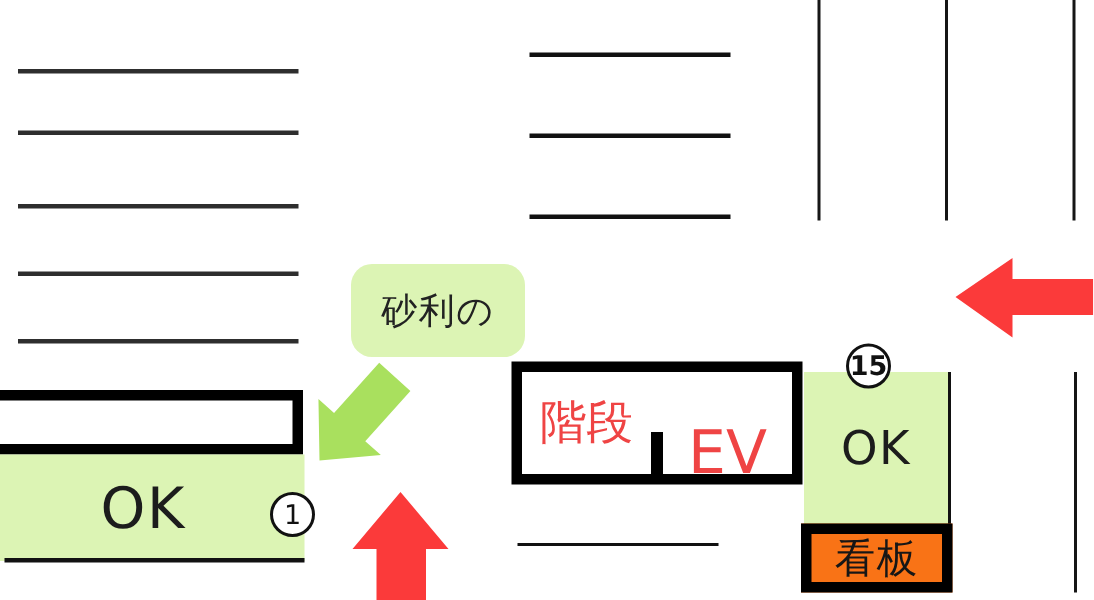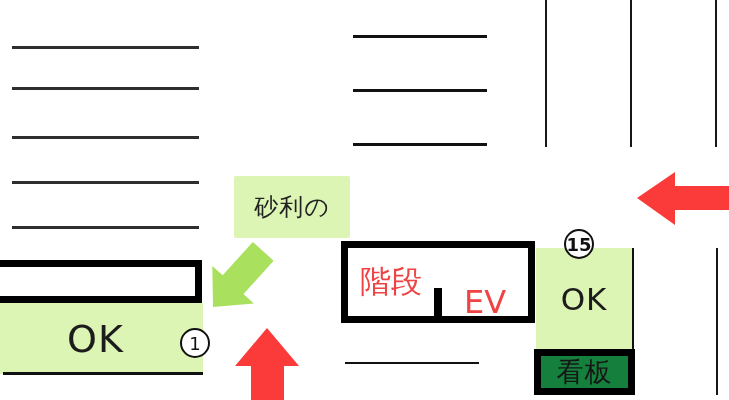--- a/index.html
+++ b/index.html
@@ -9,21 +9,21 @@
     font-family:"DejaVu Sans","Liberation Sans",sans-serif;
     color:#1c1c1c;
   }
   
   .hline { position:absolute; background:#2e2e2e; height:3px; }
   .hline.mid { background:#111; }
   .vline { position:absolute; background:#161616; width:2px; }
   
   .bubble {
     position:absolute; left:234px; top:176px; width:116px; height:62px;
-    background:#dcf4b4; border-radius:2px;
+    background:#dcf4b4; border-radius:14px;
     display:flex; flex-direction:column; align-items:center; justify-content:center;
     font-size:24px; line-height:1.18; color:#222; letter-spacing:1px;
   }
   
   .white-box {
     position:absolute; left:-8px; top:260px; width:210px; height:43px;
     background:#ffffff; border:7px solid #000; box-sizing:border-box;
   }
   
   .ok-left {
@@ -49,25 +49,25 @@
   
   .building {
     position:absolute; left:341px; top:241px; width:194px; height:82px;
     border:7px solid #000; box-sizing:border-box; background:#fff;
     display:flex;
   }
   .building .cell {
     flex:1 1 50%; display:flex; align-items:center; justify-content:center;
     font-size:31px; color:#ef4444;
   }
-  .building .cell.ev { border-left:8px solid #000; font-size:32px;margin-top:40px; }
+  .building .cell.ev { border-left:8px solid #000; font-size:40px;margin-top:40px; }
   
   .signboard {
     position:absolute; left:534px; top:349px; width:101px; height:46px;
-    border:7px solid #000; box-sizing:border-box; background:#15803d;
+    border:7px solid #000; box-sizing:border-box; background:#f97316;
     display:flex; align-items:center; justify-content:center;
     font-size:27px; color:#161616; letter-spacing:1px;
   }
   .boundary { position:absolute; background:#111; }
   svg.overlay { position:absolute; left:0; top:0; pointer-events:none; }
 </style>
 </head>
 <body>
 
 <div id="canvas">

